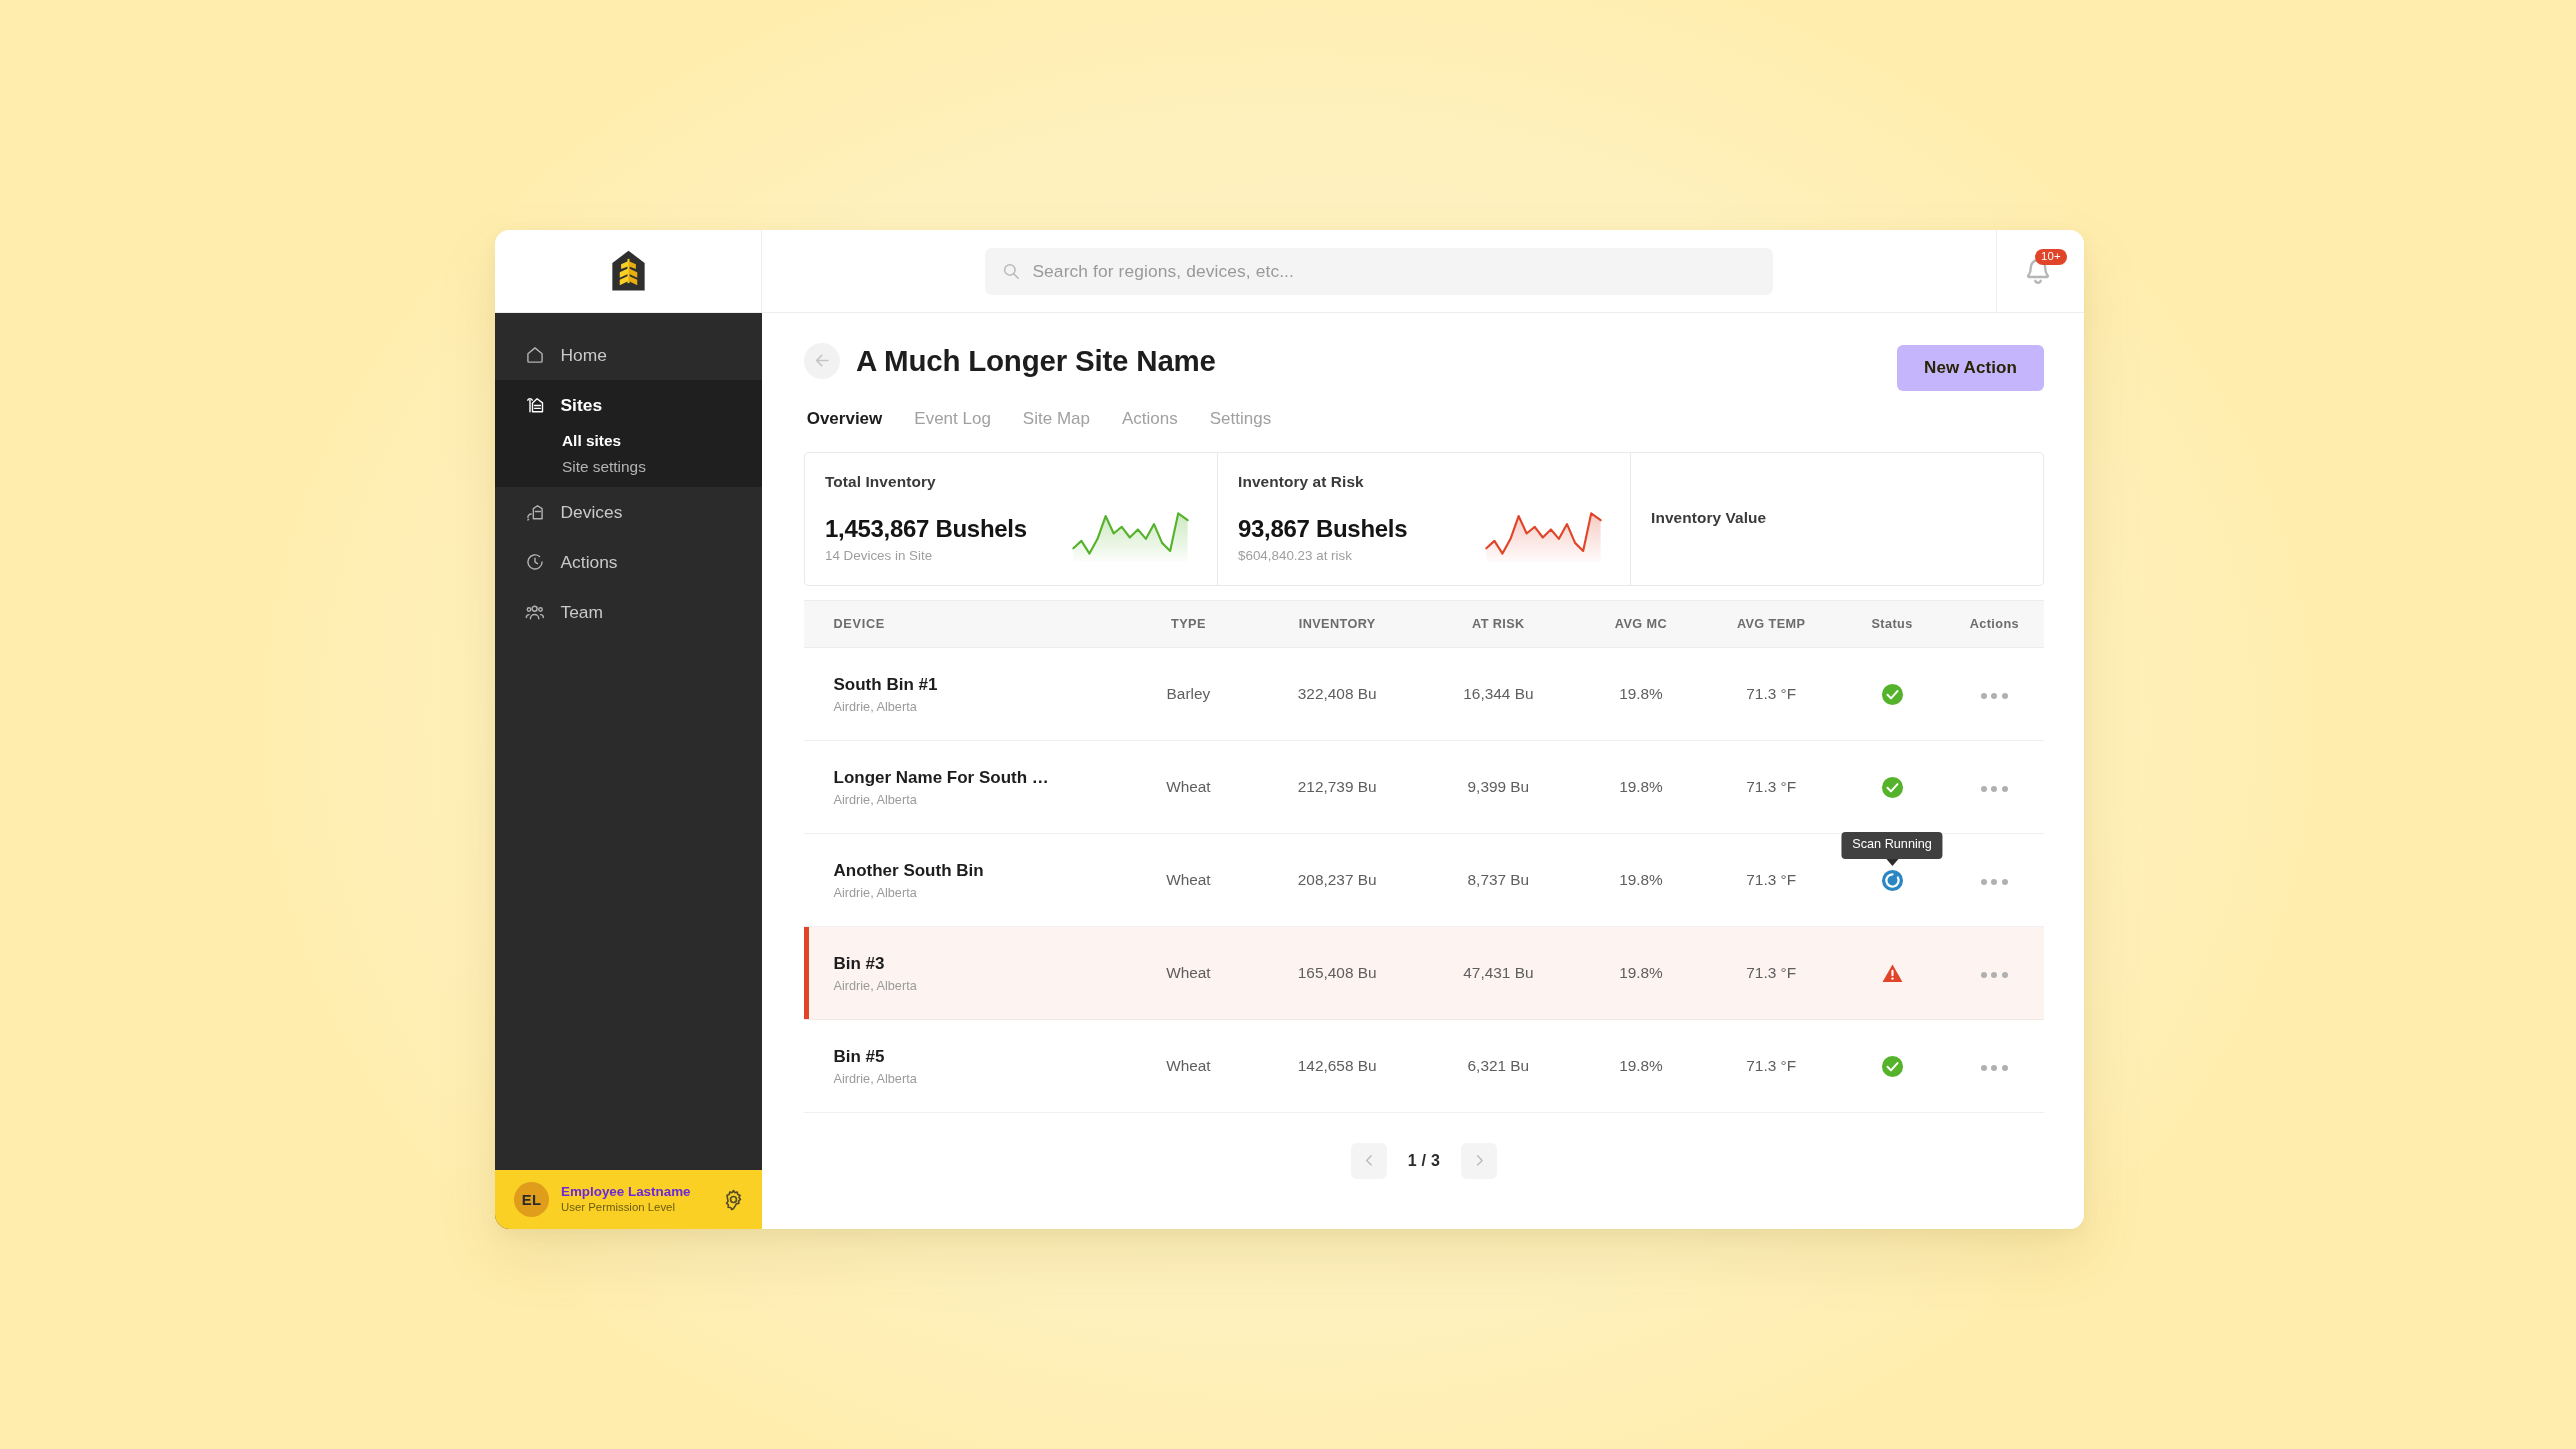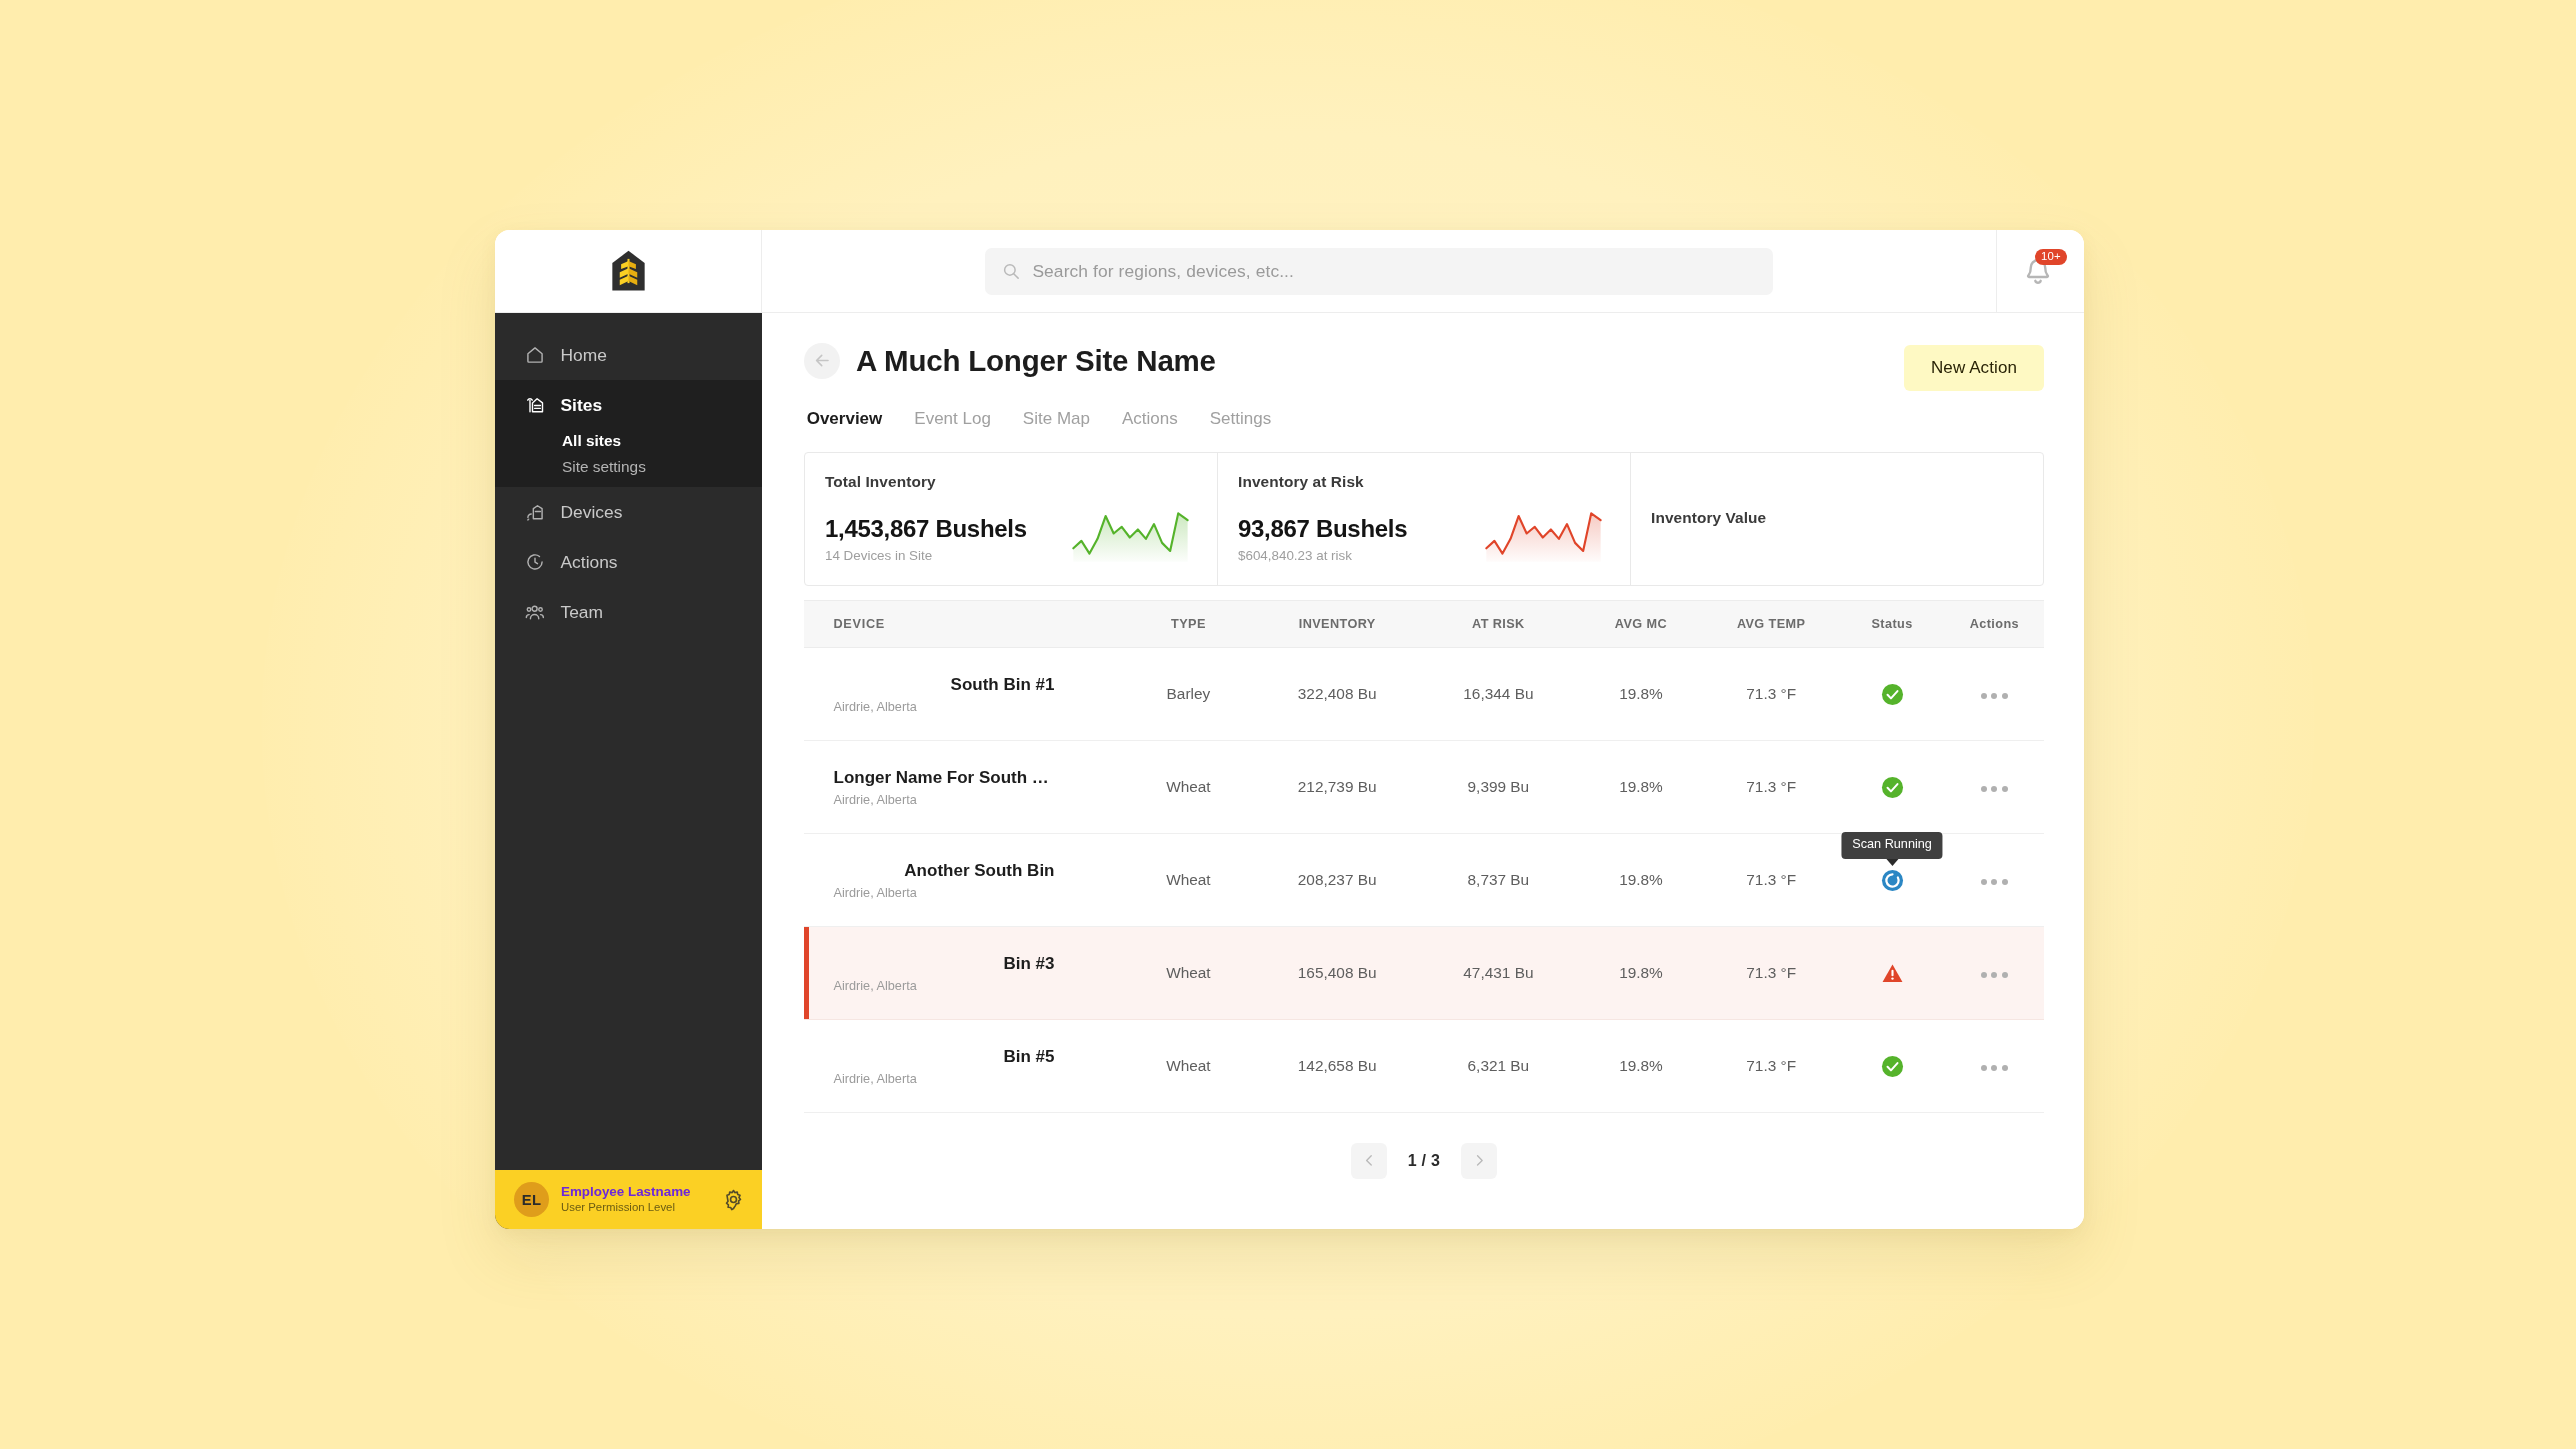--- a/index.html
+++ b/index.html
@@ -210,26 +210,26 @@
   }
   .back-icon { width: 19px; height: 19px; opacity: .5; }
   .page-title {
     font-size: 29.5px;
     font-weight: 700;
     color: #1d1d1d;
     letter-spacing: -0.2px;
     white-space: nowrap;
   }
   .new-action-btn {
-    background: #fef9c3;
+    background: #c4b5fd;
     color: #2a2407;
     border: none;
     border-radius: 6px;
     font-size: 17px;
-    font-weight: 400;
+    font-weight: 700;
     padding: 12.7px 27px 13.4px;
     cursor: pointer;
     font-family: inherit;
     letter-spacing: 0.1px;
     margin-top: 2.7px;
   }
 
   .tabs {
     display: flex;
     gap: 32px;
@@ -336,21 +336,20 @@
   }
   tr.dev-row.alert td { border-bottom-color: #f6e6e2; }
   .dev-name {
     font-size: 17px;
     font-weight: 700;
     color: #1d1d1d;
     white-space: nowrap;
     overflow: hidden;
     text-overflow: ellipsis;
     max-width: 221px;
-    text-align: right;
   }
   .dev-loc {
     font-size: 12.7px;
     color: #9b9b9b;
     margin-top: 4.7px;
     white-space: nowrap;
   }
   .status-cell { position: relative; }
   .status-ico { width: 23px; height: 23px; display: inline-block; vertical-align: middle; }
   .kebab {

